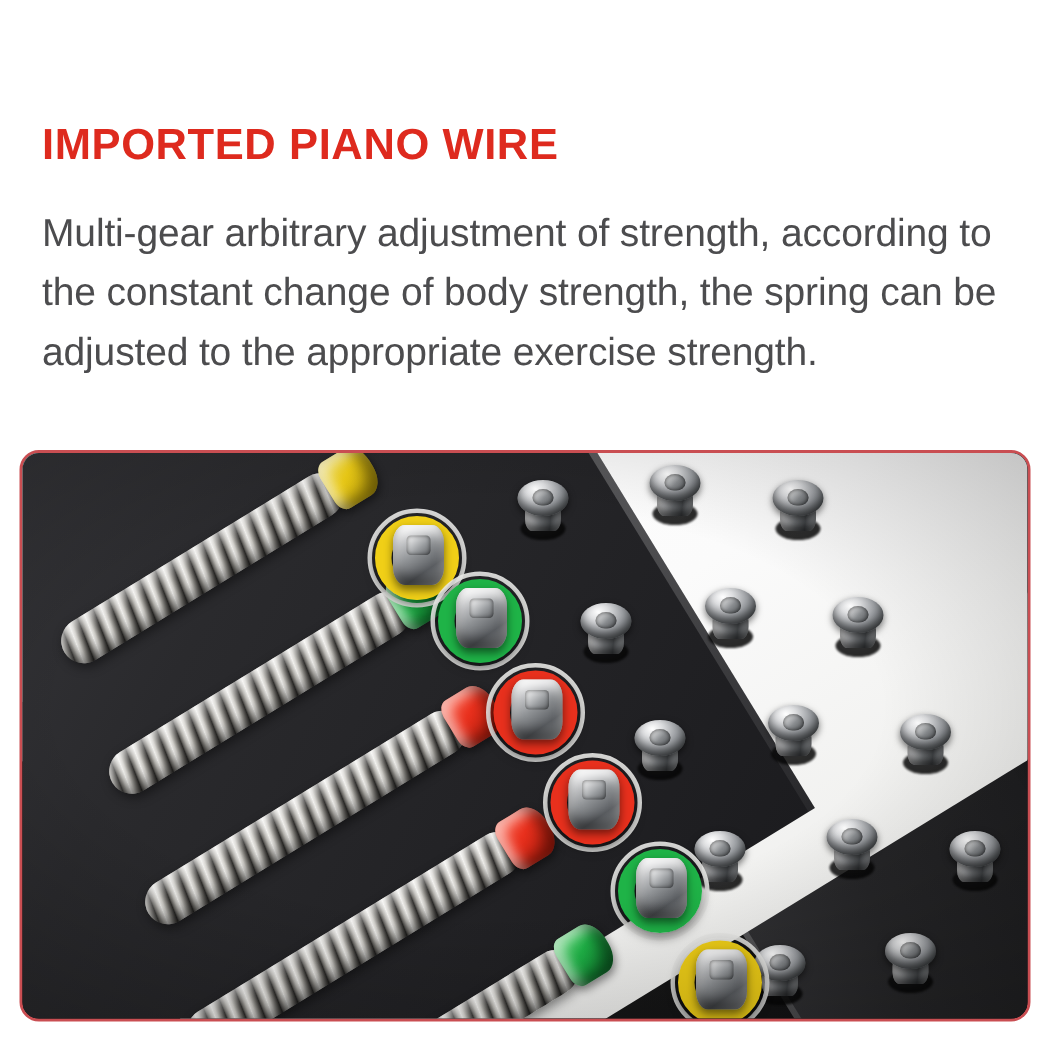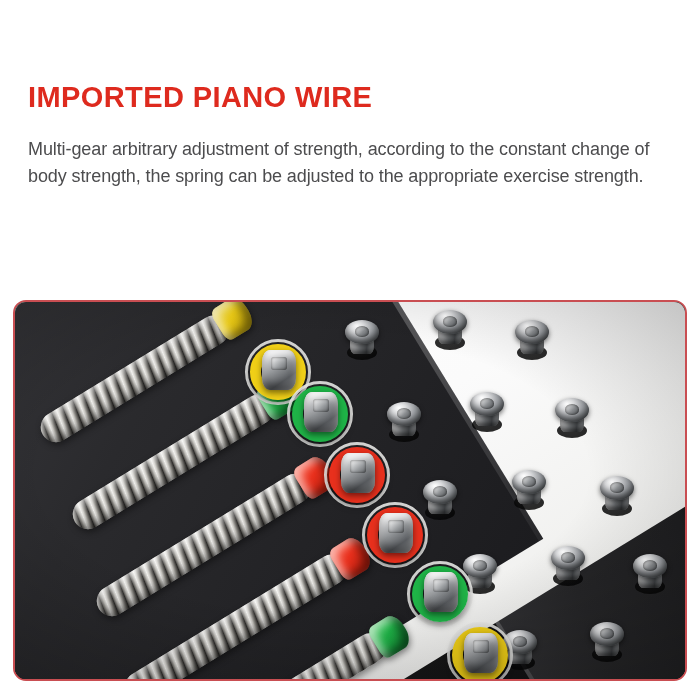--- a/index.html
+++ b/index.html
@@ -27,21 +27,21 @@
   .headline {
     font-size: 29px;
     font-weight: bold;
     letter-spacing: 0.4px;
     color: #DE2A1E;
     margin: 0 0 22px 0;
     line-height: 1.1;
     white-space: nowrap;
   }
   .body-copy {
-    font-size: 18px;
+    font-size: 26px;
     line-height: 1.52;
     color: #4C4C4E;
     font-weight: 400;
     margin: 0;
     width: 646px;
     letter-spacing: -0.1px;
   }
 
   
   .photo-frame {

